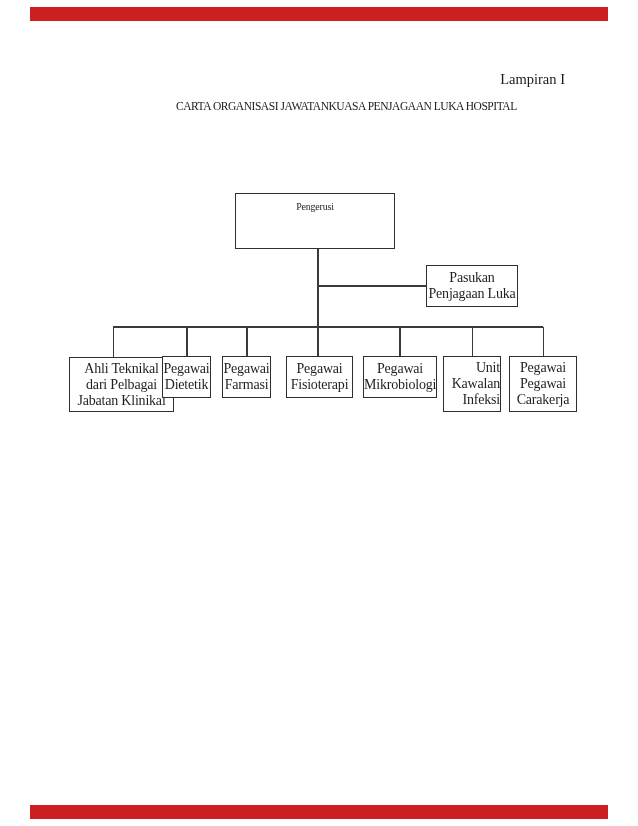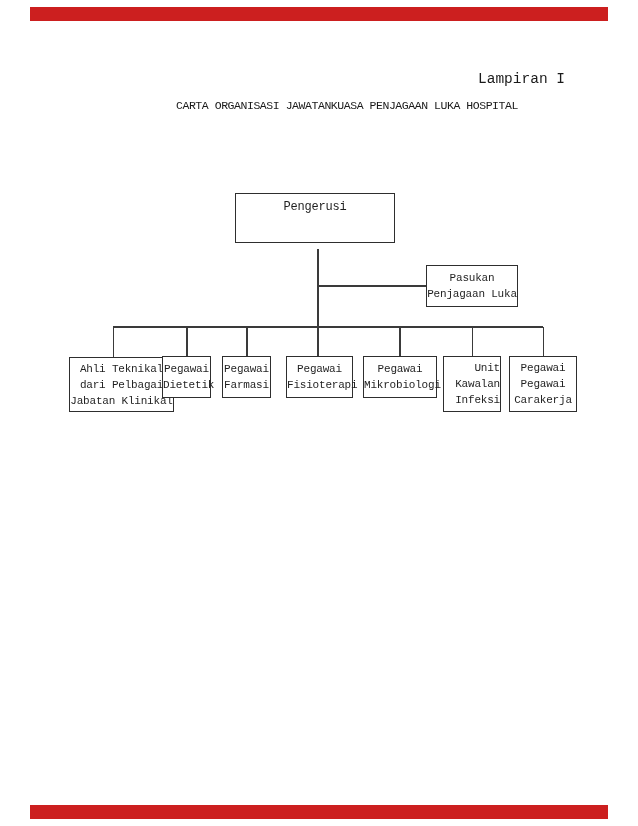--- a/index.html
+++ b/index.html
@@ -1,20 +1,20 @@
 <!DOCTYPE html>
 <html><head>
 <meta charset="utf-8">
 <style>
   html,body{margin:0;padding:0;background:#ffffff;}
   #page{
     position:relative;
     width:638px;height:826px;
     background:#ffffff;
-    font-family:Liberation Mono, monospace;
+    font-family:Liberation Serif, serif;
     color:#1f1f1f;
     overflow:hidden;
   }
   .redbar{
     position:absolute;left:30px;width:578px;height:14px;
     background:#cc1f1f;
   }
   #redbar-top{top:7px;}
   #redbar-bottom{top:805px;}
   #annex{
@@ -23,24 +23,24 @@
     white-space:nowrap;
   }
   #doc-title{
     position:absolute;top:99px;left:152px;width:332px;
     text-align:center;font-size:11.5px;letter-spacing:-0.45px;
     line-height:14px;color:#1a1a1a;white-space:nowrap;margin-left:24px;
   }
   .obox{
     position:absolute;box-sizing:border-box;
     border:1.5px solid #2e2e2e;background:#ffffff;
-    text-align:center;font-size:11px;letter-spacing:-0.2px;
+    text-align:center;font-size:14px;letter-spacing:-0.2px;
     line-height:16px;color:#1f1f1f;
   }
-  #box-root{left:235px;top:193px;width:160px;height:50px;padding-top:5px;font-size:12px;}
+  #box-root{left:235px;top:193px;width:160px;height:56px;padding-top:5px;font-size:10px;}
   #box-aside{left:426px;top:265px;width:92px;height:42px;padding-top:4px;}
   .m2{padding-top:4px;}
   .m3{padding-top:3px;}
   #mbox-0{left:69px; top:357px;width:105px;height:55px;}
   #mbox-1{left:162px;top:356px;width:49px;height:42px;}
   #mbox-2{left:222px;top:356px;width:49px;height:42px;}
   #mbox-3{left:286px;top:356px;width:67px;height:42px;}
   #mbox-4{left:363px;top:356px;width:74px;height:42px;}
   #mbox-5{left:443px;top:356px;width:58px;height:56px;text-align:right;}
   #mbox-6{left:509px;top:356px;width:68px;height:56px;}

